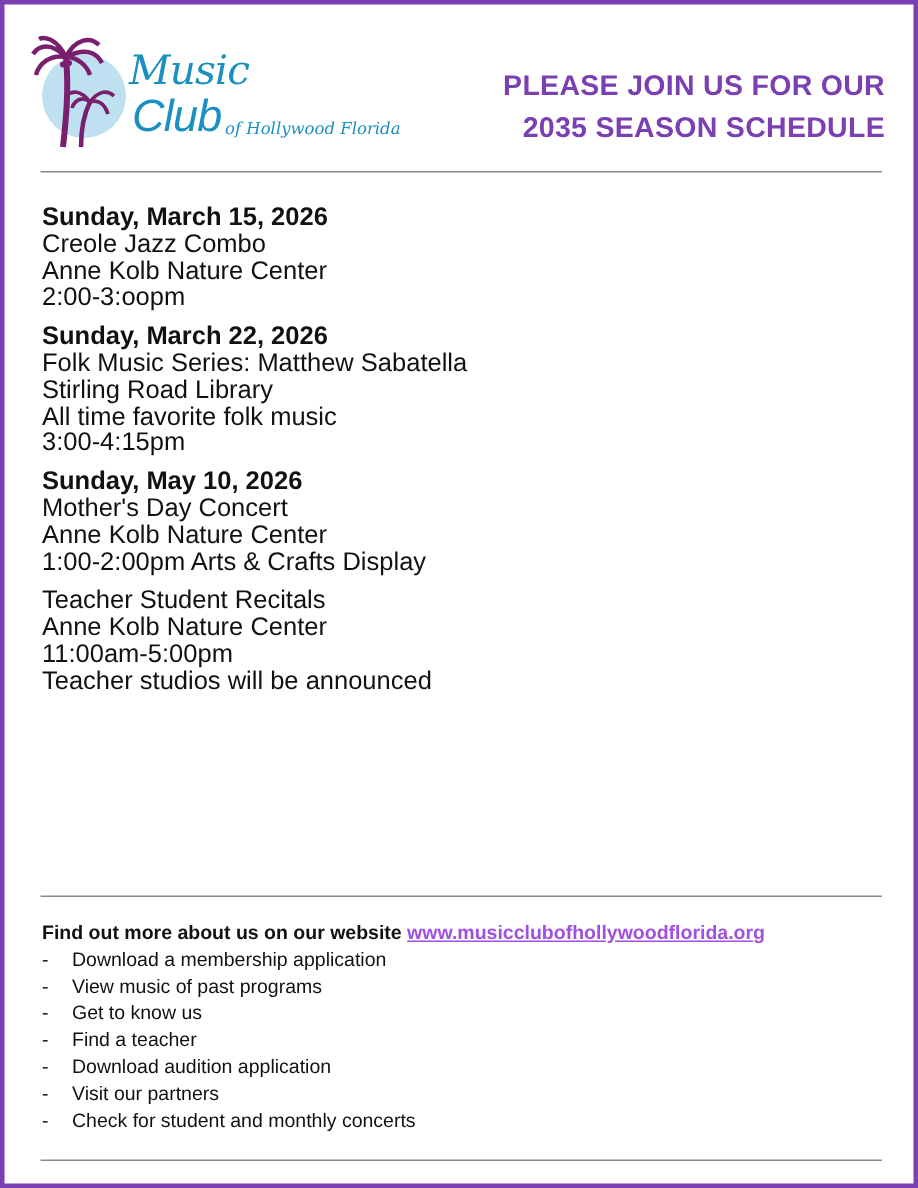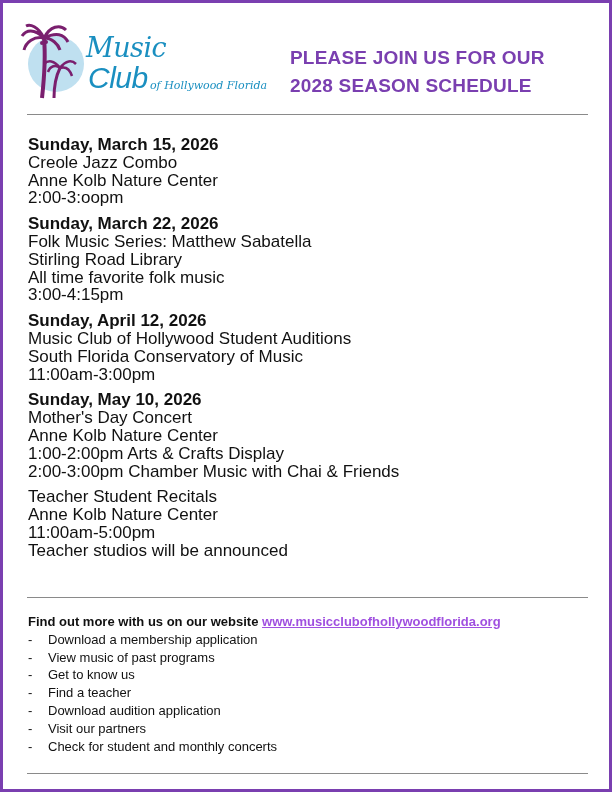--- a/index.html
+++ b/index.html
@@ -8,21 +8,21 @@
   .frame { position:absolute; left:0; top:0; width:606px; height:786px;
            border:3px solid #7a3fb0; }
   .logo { position:absolute; left:20px; top:20px; width:250px; height:82px; }
   .logo svg { position:absolute; left:0; top:0; }
   .logo-music { position:absolute; left:66px; top:14px; font-family:"DejaVu Serif", serif;
                 font-style:italic; font-size:27px; color:#1a8fc0; letter-spacing:-0.5px; line-height:1; }
   .logo-club { position:absolute; left:68px; top:43px; font-family:Liberation Sans, sans-serif;
                font-style:italic; font-size:30px; color:#1a8fc0; letter-spacing:-0.5px; line-height:1; }
   .logo-sub { position:absolute; left:130px; top:59px; font-family:"DejaVu Serif", serif;
               font-style:italic; font-size:11px; color:#1a8fc0; white-space:nowrap; }
-  .headline { position:absolute; left:290px; top:44px; width:300px; text-align:left;
+  .headline { position:absolute; left:290px; top:44px; width:300px; text-align:right;
               color:#7a3fb0; font-weight:bold; font-size:19px; line-height:28px; letter-spacing:0.2px; }
   .divider { position:absolute; left:27px; width:561px; height:0; border-top:1.5px solid #8a8a8a; }
   .events { position:absolute; left:28px; top:136px; width:540px; }
   .event { margin-bottom:8px; font-size:17px; line-height:17.8px; }
   .event .date { font-weight:bold; }
   .more { position:absolute; left:28px; top:613px; width:560px; font-size:13px; line-height:17.8px; }
   .more .lead { font-weight:bold; }
   .more a { color:#a050e0; text-decoration:underline; font-weight:bold; }
   .more ul { list-style:none; margin:0; padding:0; }
   .more li { display:flex; }
@@ -43,65 +43,58 @@
     <circle cx="26" cy="22" r="2" fill="#7a1f6e"></circle>
       <circle cx="22" cy="23" r="2" fill="#7a1f6e"></circle>
   </svg>
   <div class="logo-music">Music</div>
   <div class="logo-club">Club</div>
   <div class="logo-sub">of Hollywood Florida</div>
 </div>
 
 <div class="headline">
   <div>PLEASE JOIN US FOR OUR</div>
-  <div>2028 SEASON SCHEDULE</div>
+  <div>2035 SEASON SCHEDULE</div>
 </div>
 
 <div class="divider" style="top:114px;"></div>
 
 <div class="events">
   <div class="event">
     <div class="date">Sunday, March 15, 2026</div>
     <div>Creole Jazz Combo</div>
     <div>Anne Kolb Nature Center</div>
     <div>2:00-3:oopm</div>
   </div>
   <div class="event">
     <div class="date">Sunday, March 22, 2026</div>
     <div>Folk Music Series: Matthew Sabatella</div>
     <div>Stirling Road Library</div>
     <div>All time favorite folk music</div>
     <div>3:00-4:15pm</div>
   </div>
   <div class="event">
-    <div class="date">Sunday, April 12, 2026</div>
-    <div>Music Club of Hollywood Student Auditions</div>
-    <div>South Florida Conservatory of Music</div>
-    <div>11:00am-3:00pm</div>
-  </div>
-  <div class="event">
     <div class="date">Sunday, May 10, 2026</div>
     <div>Mother's Day Concert</div>
     <div>Anne Kolb Nature Center</div>
     <div>1:00-2:00pm Arts &amp; Crafts Display</div>
-    <div>2:00-3:00pm Chamber Music with Chai &amp; Friends</div>
   </div>
   <div class="event">
     <div>Teacher Student Recitals</div>
     <div>Anne Kolb Nature Center</div>
     <div>11:00am-5:00pm</div>
     <div>Teacher studios will be announced</div>
   </div>
 </div>
 
 <div class="divider" style="top:597px;"></div>
 
 <div class="more">
   <div>
-    <span class="lead">Find out more with us on our website</span>
+    <span class="lead">Find out more about us on our website</span>
     <a>www.musicclubofhollywoodflorida.org</a>
   </div>
   <ul>
     <li>
         <span class="dash">-</span>
         <span>Download a membership application</span>
       </li>
     <li>
         <span class="dash">-</span>
         <span>View music of past programs</span>

